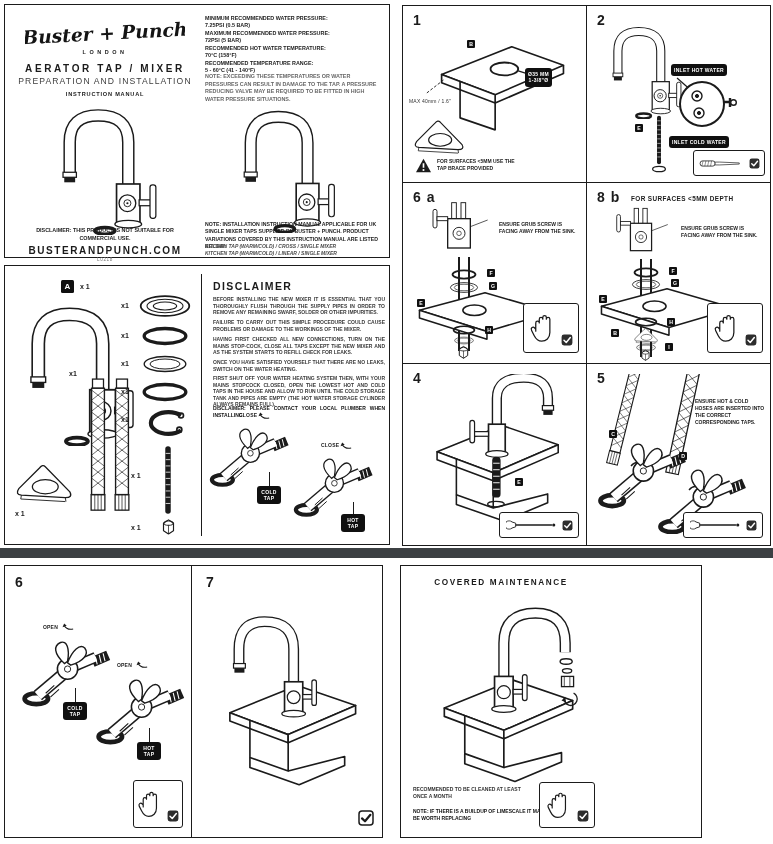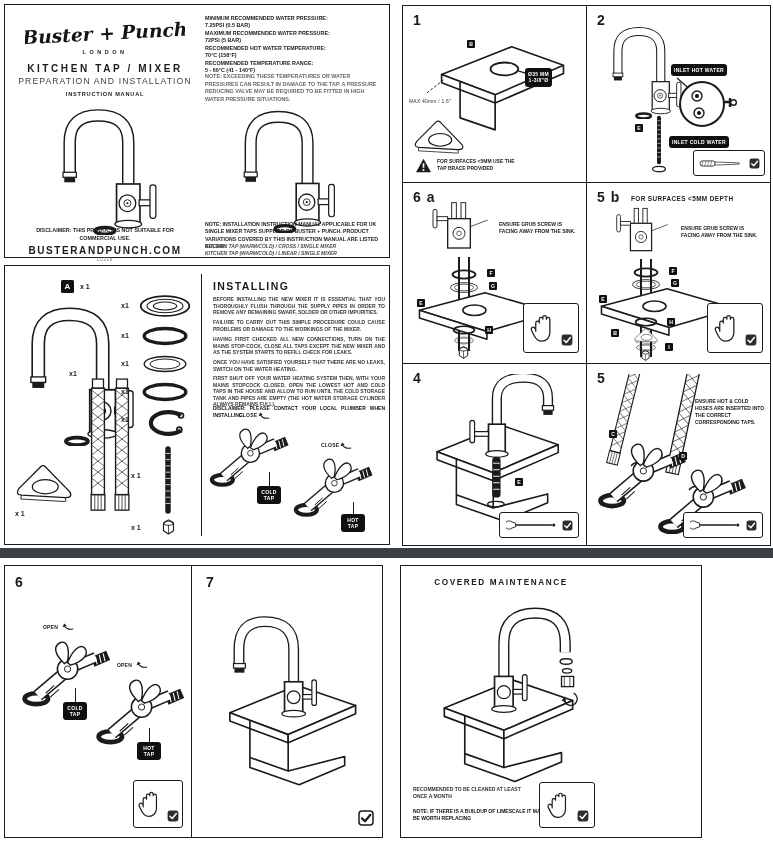--- a/index.html
+++ b/index.html
@@ -214,21 +214,21 @@
 </svg>
 
 <div class="sheet">
 
   <div class="panel" style="left:4px;top:4px;width:386px;height:254px">
     <div class="cover-left">
       <svg class="logo-svg" viewBox="0 0 180 40">
         <text x="90" y="27" text-anchor="middle" font-family="DejaVu Serif, serif" font-style="italic" font-weight="bold" font-size="22" transform="rotate(-3 90 22)" fill="#141414">Buster + Punch</text>
       </svg>
       <div class="logo-city">LONDON</div>
-      <div class="cover-title">KITCHEN TAP / MIXER</div>
+      <div class="cover-title">AERATOR TAP / MIXER</div>
       <div class="cover-sub">PREPARATION AND INSTALLATION</div>
       <div class="cover-manual">INSTRUCTION MANUAL</div>
       <svg class="abs" style="left:28px;top:86px" width="126" height="138" viewBox="0 0 150 165">
           <use href="#sym-tap-front"></use>
         </svg>
       <div class="cover-disclaimer">DISCLAIMER: THIS PRODUCT IS NOT SUITABLE FOR COMMERCIAL USE.</div>
       <div class="cover-site">BUSTERANDPUNCH.COM</div>
       <div class="cover-code">L0218</div>
     </div>
     <div class="cover-right">
@@ -296,21 +296,21 @@
           <use href="#sym-nut"></use>
         </svg>
       <svg class="abs" style="left:8px;top:196px" width="62" height="43" viewBox="0 0 96 66">
           <use href="#sym-brace"></use>
         </svg>
       <div class="qty" style="left:10px;top:244px">x 1</div>
       <div class="abs" style="left:196px;top:8px;width:1px;height:262px;background:#1b1b1b"></div>
     </div>
 
     <div class="abs" style="left:198px;top:0;width:188px;height:278px">
-      <div class="prep-h1">INSTALLING</div>
+      <div class="prep-h1">DISCLAIMER</div>
       <div class="prep-p" style="top:30px">BEFORE INSTALLING THE NEW MIXER IT IS ESSENTIAL THAT YOU THOROUGHLY FLUSH THROUGH THE SUPPLY PIPES IN ORDER TO REMOVE ANY REMAINING SWARF, SOLDER OR OTHER IMPURITIES.</div>
       <div class="prep-p" style="top:53px">FAILURE TO CARRY OUT THIS SIMPLE PROCEDURE COULD CAUSE PROBLEMS OR DAMAGE TO THE WORKINGS OF THE MIXER.</div>
       <div class="prep-p" style="top:70px">HAVING FIRST CHECKED ALL NEW CONNECTIONS, TURN ON THE MAINS STOP-COCK, CLOSE ALL TAPS EXCEPT THE NEW MIXER AND AS THE SYSTEM STARTS TO REFILL CHECK FOR LEAKS.</div>
       <div class="prep-p" style="top:93px">ONCE YOU HAVE SATISFIED YOURSELF THAT THERE ARE NO LEAKS, SWITCH ON THE WATER HEATING.</div>
       <div class="prep-p" style="top:109px">FIRST SHUT OFF YOUR WATER HEATING SYSTEM THEN, WITH YOUR MAINS STOPCOCK CLOSED, OPEN THE LOWEST HOT AND COLD TAPS IN THE HOUSE AND ALLOW TO RUN UNTIL THE COLD STORAGE TANK AND PIPES ARE EMPTY (THE HOT WATER STORAGE CYLINDER ALWAYS REMAINS FULL).</div>
       <div class="prep-p prep-disc" style="top:139px">DISCLAIMER: PLEASE CONTACT YOUR LOCAL PLUMBER WHEN INSTALLING.</div>
 
       <div class="tinylabel" style="left:36px;top:146px">CLOSE</div>
       <svg class="abs" style="left:54px;top:145px" width="14" height="9" viewBox="0 0 20 14">
           <use href="#sym-arrow-curl"></use>
@@ -447,21 +447,21 @@
         <svg width="28" height="34" viewBox="0 0 44 54">
             <use href="#sym-hand"></use>
           </svg>
         <svg width="12" height="12" viewBox="0 0 16 16" style="align-self:flex-end;margin-bottom:6px">
             <use href="#sym-check-dark"></use>
           </svg>
       </div>
     </div>
 
     <div class="cell bb">
-      <div class="step-num" style="left:10px;top:6px">5 b</div>
+      <div class="step-num" style="left:10px;top:6px">8 b</div>
       <div class="step-title" style="left:44px;top:12px">FOR SURFACES &lt;5MM DEPTH</div>
       <svg class="abs" style="left:26px;top:20px" width="56" height="58" viewBox="0 0 90 80">
         <g fill="#fff" stroke="#1b1b1b">
           <rect x="34" y="2" width="7" height="26" stroke-width="1.4"></rect>
           <rect x="48" y="2" width="7" height="26" stroke-width="1.4"></rect>
           <rect x="28" y="26" width="34" height="44" stroke-width="2"></rect>
           <circle cx="45" cy="48" r="9" stroke-width="1.4"></circle>
           <circle cx="45" cy="48" r="3.4" stroke-width="1"></circle>
           <rect x="6" y="12" width="6" height="28" rx="3" stroke-width="1.4"></rect>
           <rect x="12" y="23" width="16" height="6" stroke-width="1.4"></rect>

